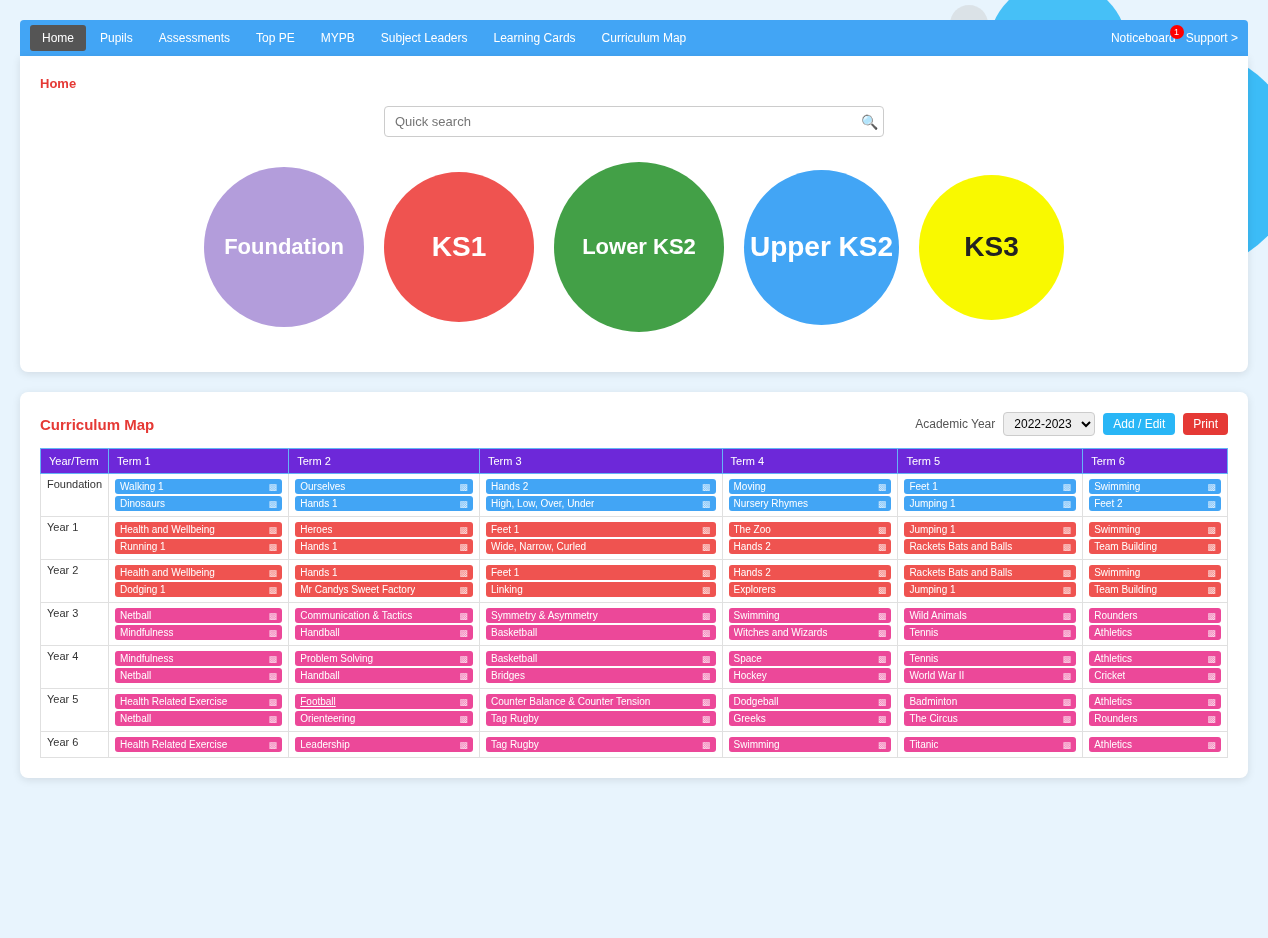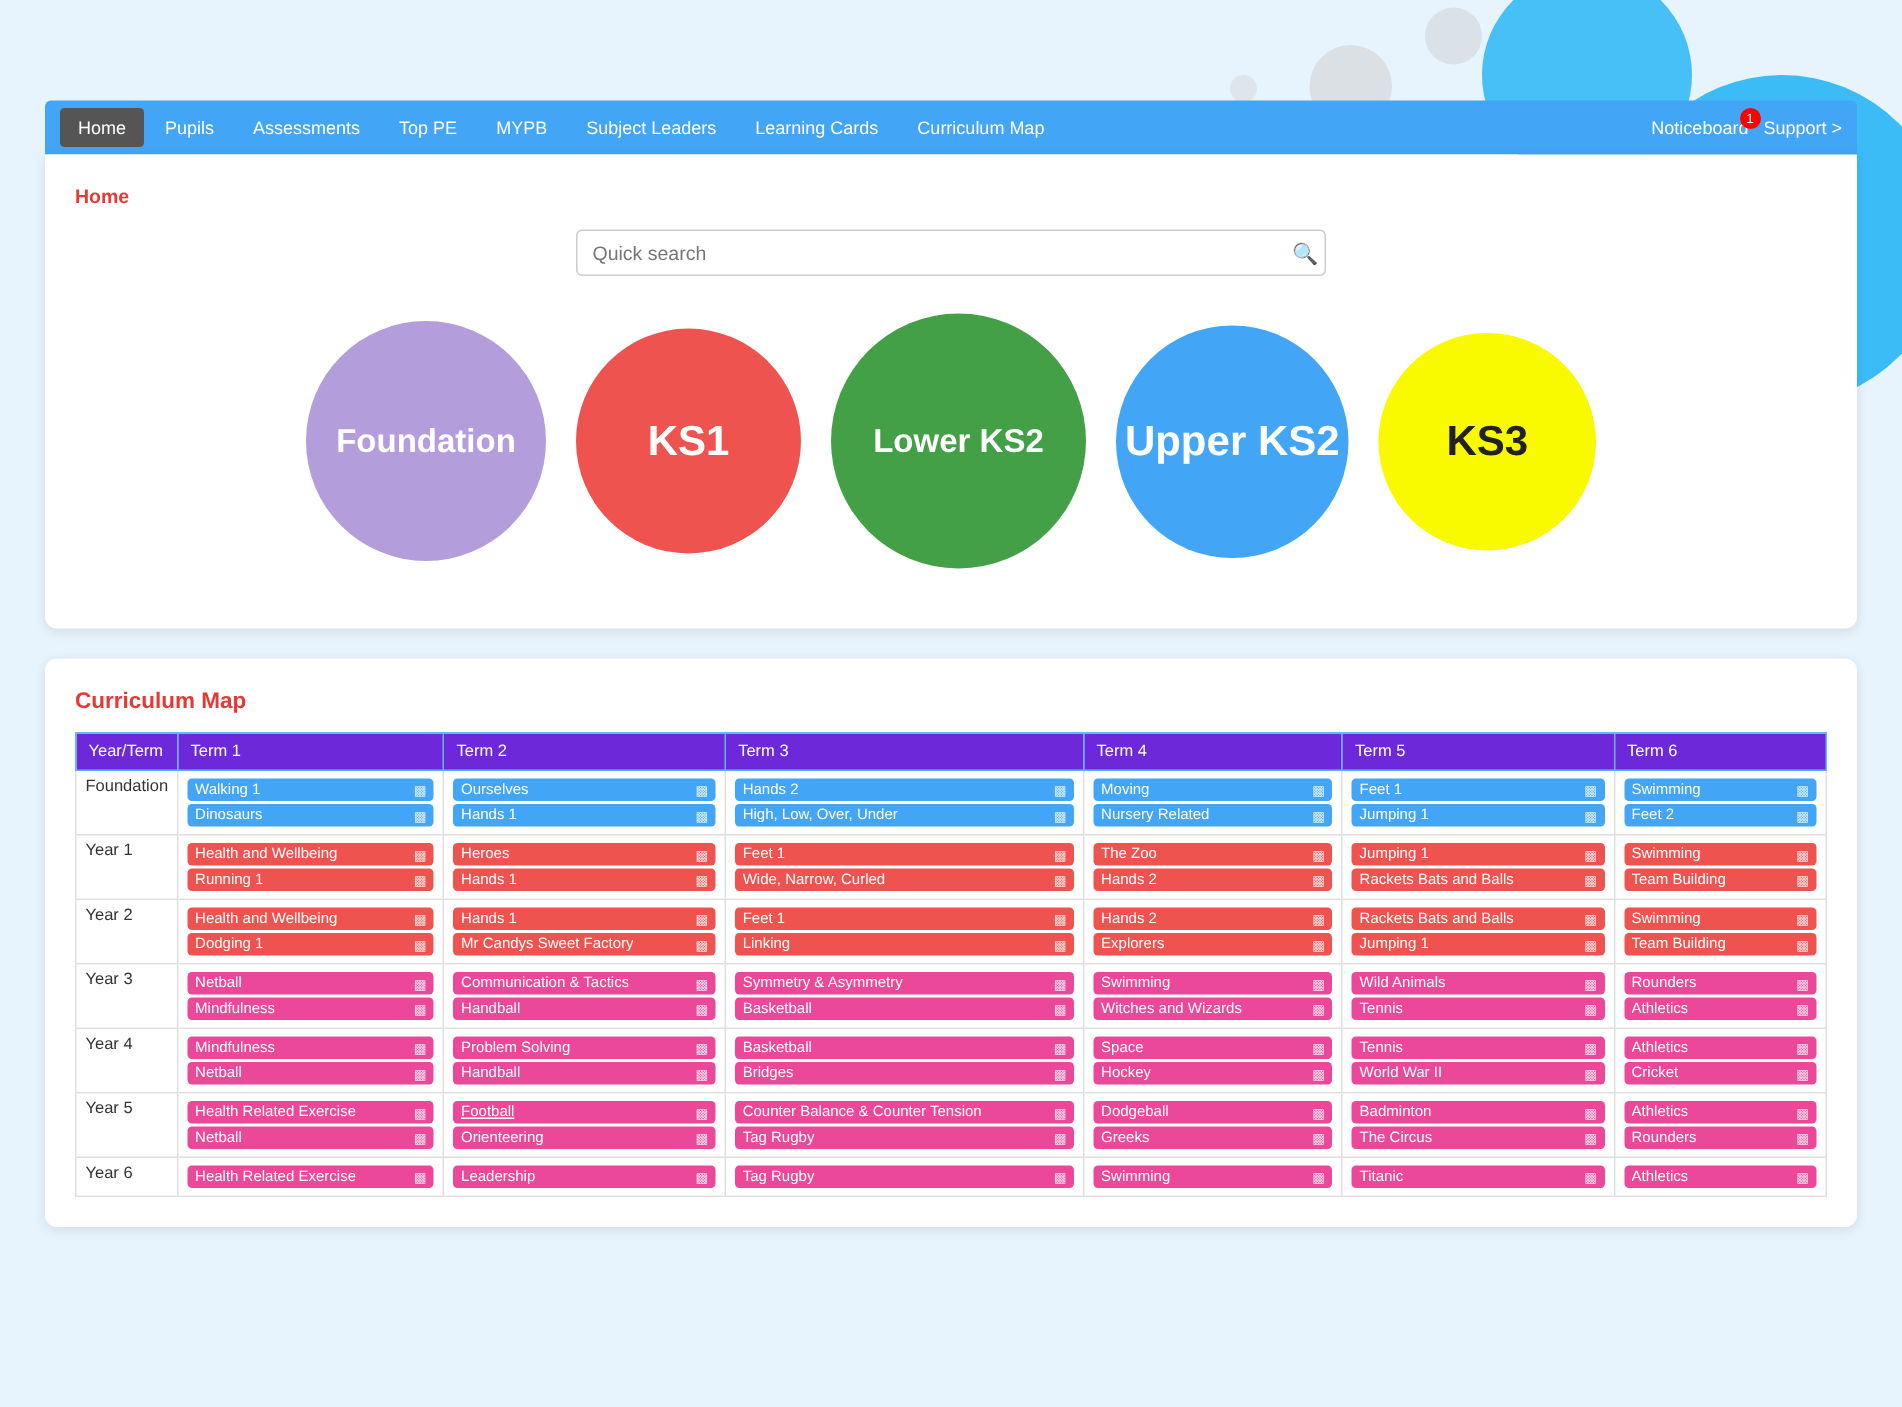--- a/index.html
+++ b/index.html
@@ -57,22 +57,21 @@
       right: 430px;
       top: 50px;
       width: 18px; height: 18px;
       background: #ccc; border-radius: 50%; opacity: 0.35;
     }
 
     
     .main-wrapper {
       position: relative;
       z-index: 1;
-      padding: 20px 30px;
-      margin-top: 47px;
+      padding: 20px 20px;
     }
 
     
     .navbar {
       background: #42a5f5;
       border-radius: 4px 4px 0 0;
       display: flex;
       align-items: center;
       padding: 0 10px;
       height: 36px;
@@ -364,20 +363,28 @@
     </div>
 
   </div>
 
   <div class="curriculum-section">
 
     <div class="content-card" style="margin-top:10px; border-radius:8px;">
 
       <div class="curriculum-header">
         <div class="curriculum-title">Curriculum Map</div>
+        <div class="curriculum-controls">
+          <span class="academic-year-label">Academic Year</span>
+          <select class="academic-year-select">
+            <option>2022-2023</option>
+          </select>
+          <button class="add-edit-btn">Add / Edit</button>
+          <button class="print-btn">Print</button>
+        </div>
       </div>
 
       <table class="curriculum-table">
         <thead id="curriculum-thead">
         <tr>
               <th>Year/Term</th>
               <th>Term 1</th>
               <th>Term 2</th>
               <th>Term 3</th>
               <th>Term 4</th>
@@ -406,21 +413,21 @@
                   <span style="overflow:hidden;text-overflow:ellipsis;white-space:nowrap;max-width:90%;">Hands 2</span>
                   <span class="tag-icon">▩</span>
                 </div><div class="activity-tag tag-blue">
                   <span style="overflow:hidden;text-overflow:ellipsis;white-space:nowrap;max-width:90%;">High, Low, Over, Under</span>
                   <span class="tag-icon">▩</span>
                 </div></td>
               <td><div class="activity-tag tag-blue">
                   <span style="overflow:hidden;text-overflow:ellipsis;white-space:nowrap;max-width:90%;">Moving</span>
                   <span class="tag-icon">▩</span>
                 </div><div class="activity-tag tag-blue">
-                  <span style="overflow:hidden;text-overflow:ellipsis;white-space:nowrap;max-width:90%;">Nursery Related</span>
+                  <span style="overflow:hidden;text-overflow:ellipsis;white-space:nowrap;max-width:90%;">Nursery Rhymes</span>
                   <span class="tag-icon">▩</span>
                 </div></td>
               <td><div class="activity-tag tag-blue">
                   <span style="overflow:hidden;text-overflow:ellipsis;white-space:nowrap;max-width:90%;">Feet 1</span>
                   <span class="tag-icon">▩</span>
                 </div><div class="activity-tag tag-blue">
                   <span style="overflow:hidden;text-overflow:ellipsis;white-space:nowrap;max-width:90%;">Jumping 1</span>
                   <span class="tag-icon">▩</span>
                 </div></td>
               <td><div class="activity-tag tag-blue">

